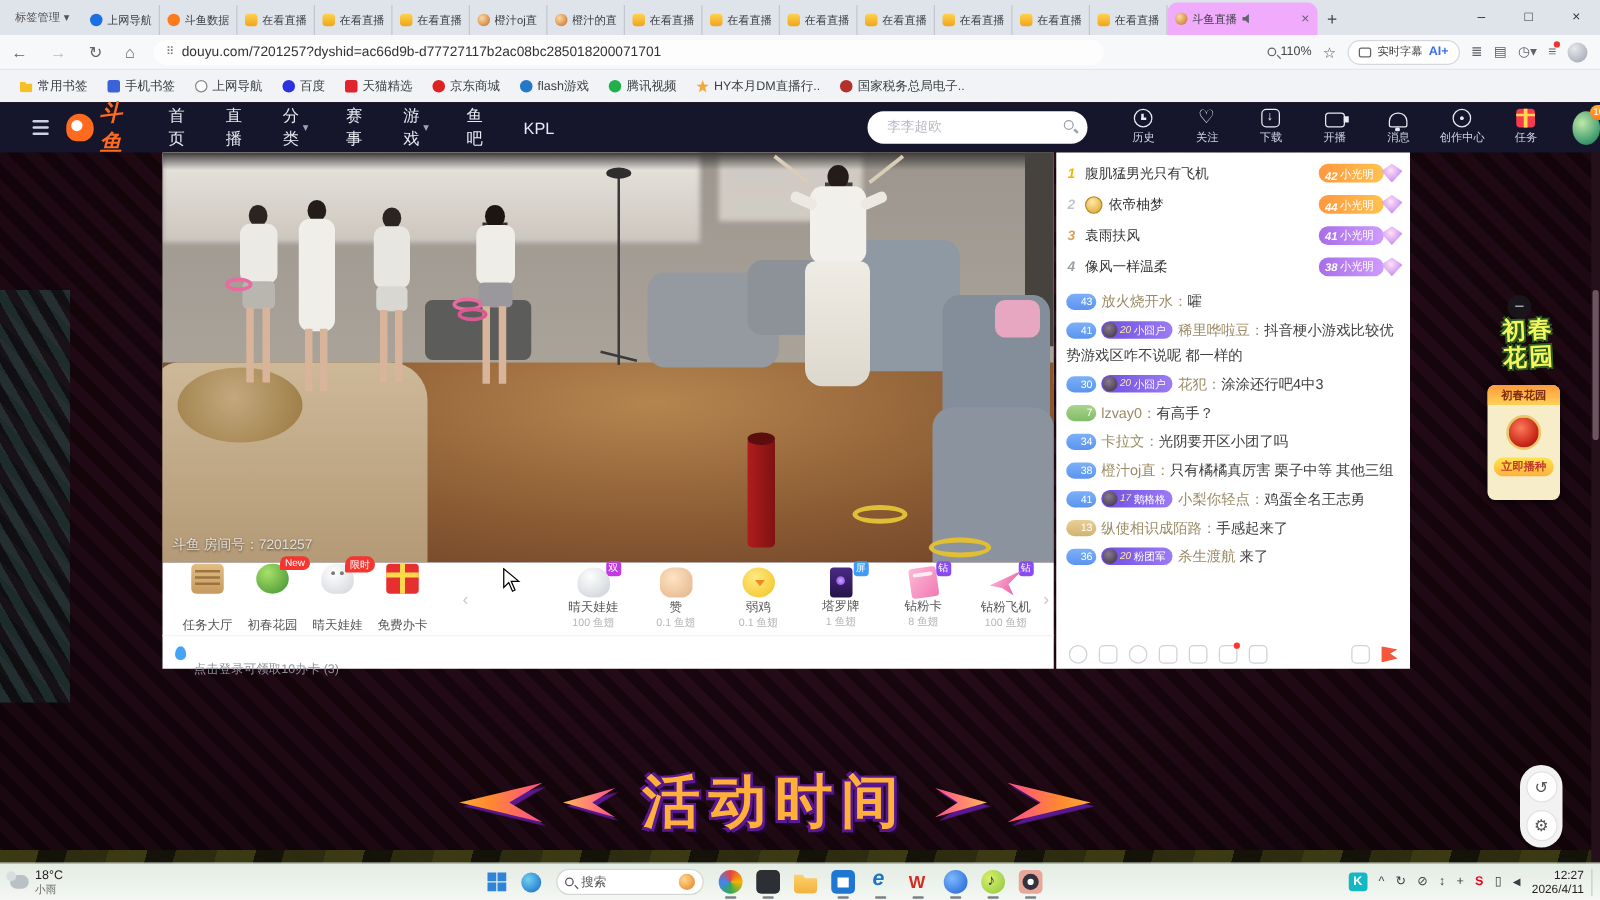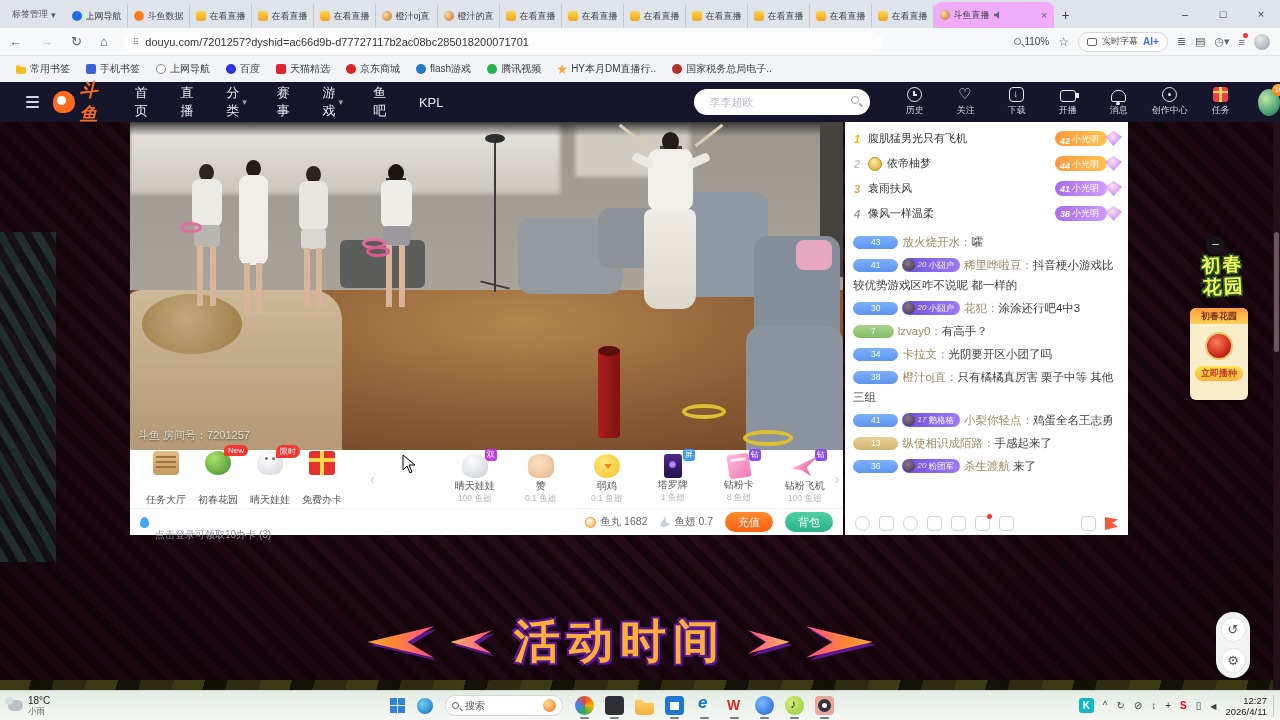--- a/index.html
+++ b/index.html
@@ -175,21 +175,21 @@
   .medal[data-show="true"]{display:block;}
   .rname{flex:1;font-size:11px;color:#333;white-space:nowrap;overflow:hidden;text-overflow:ellipsis;}
   .rbadge{display:inline-flex;align-items:center;height:15px;border-radius:8px;padding:0 8px 0 5px;gap:2px;}
   .rbadge[data-tone="orange"]{background:linear-gradient(90deg,#ff9840,#ffc34d);align-items:flex-end;}
   .rbadge[data-tone="purple"]{background:linear-gradient(90deg,#a86ee8,#cf9bff);}
   .rb-lv{font-size:9px;font-style:italic;font-weight:bold;color:#fff;}
   .rb-tx{font-size:9px;color:#fff;white-space:nowrap;}
   .rb-deco{width:17px;height:15px;margin-left:-7px;background:radial-gradient(circle at 45% 35%,#ffe2f6,#c88cf0 70%,#9a5ad8);clip-path:polygon(50% 0,100% 38%,50% 100%,0 38%);}
   .msgs{flex:1;padding:4px 8px;overflow:hidden;}
   .msg{font-size:11.5px;line-height:20px;margin-bottom:3px;color:#404040;word-break:break-all;}
-  .lv{display:inline-block;min-width:24px;height:13px;border-radius:7px;color:#fff;font-size:8.5px;line-height:13px;text-align:left;padding:0 18px;margin-right:4px;vertical-align:1px;}
+  .lv{display:inline-block;min-width:24px;height:13px;border-radius:7px;color:#fff;font-size:8.5px;line-height:13px;text-align:right;padding:0 3px;margin-right:4px;vertical-align:1px;}
   .lv[data-tone="blue"]{background:linear-gradient(#7cb0f8,#5b94ee);}
   .lv[data-tone="green"]{background:linear-gradient(#a9d48e,#82bb66);}
   .lv[data-tone="gold"]{background:linear-gradient(#e8cf96,#d2b270);}
   .fan{display:inline-flex;align-items:center;height:14px;border-radius:7px;background:linear-gradient(90deg,#6b4fe0,#9d7bf5);padding:0 6px 0 1px;gap:2px;margin-right:4px;vertical-align:-2px;}
   .fava{width:12px;height:12px;border-radius:50%;background:radial-gradient(circle at 40% 35%,#8a7a90,#3a2d42);}
   .flv{font-size:8px;color:#ffe9a8;font-style:italic;}
   .fname{font-size:8.5px;color:#fff;white-space:nowrap;}
   .mname{color:#9b8a64;}
   .msep{color:#9b8a64;}
   .chattools{display:flex;align-items:center;gap:9px;padding:5px 10px 4px 10px;}
@@ -696,28 +696,20 @@
           <span class="gname">钻粉飞机</span>
           <span class="gprice">100 鱼翅</span>
         </div>
       </div>
     <span class="chev" style="margin-left:auto;">›</span>
   </div>
 
   <div class="walletbar">
     <span class="drop"></span>
     <span class="tip">点击登录可领取10办卡 (3)</span>
-    <div class="wright">
-      <span class="coin"></span>
-      <span class="wtxt">鱼丸 1682</span>
-      <span class="fin"></span>
-      <span class="wtxt">鱼翅 0.7</span>
-      <span class="pill orange">充值</span>
-      <span class="pill teal">背包</span>
-    </div>
   </div>
 
   <div class="chatpanel">
     <div class="ranklist">
 
         <div class="rrow">
           <span class="rno" data-n="1">1</span>
 
           <span class="rname">腹肌猛男光只有飞机</span>
           <span class="rbadge" data-tone="orange">

